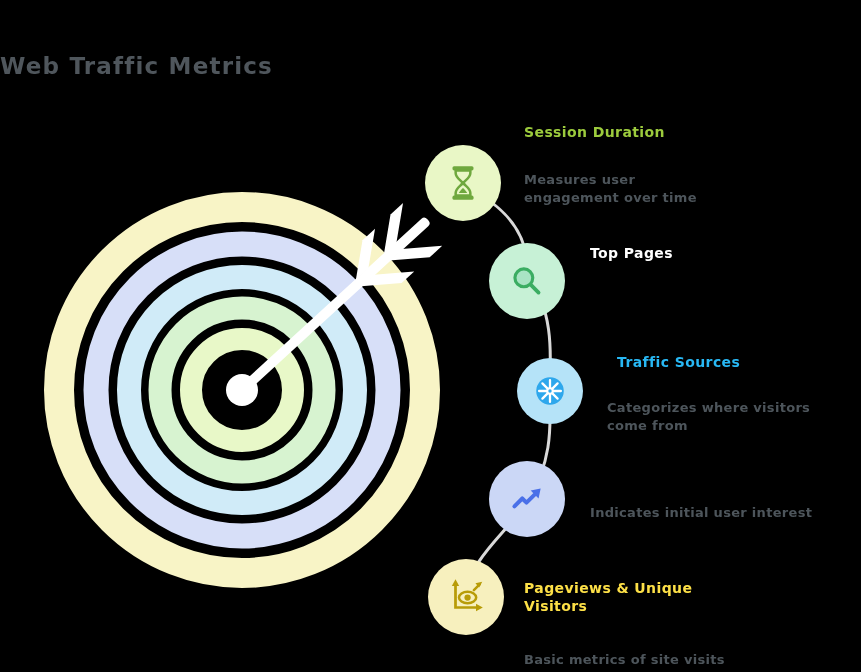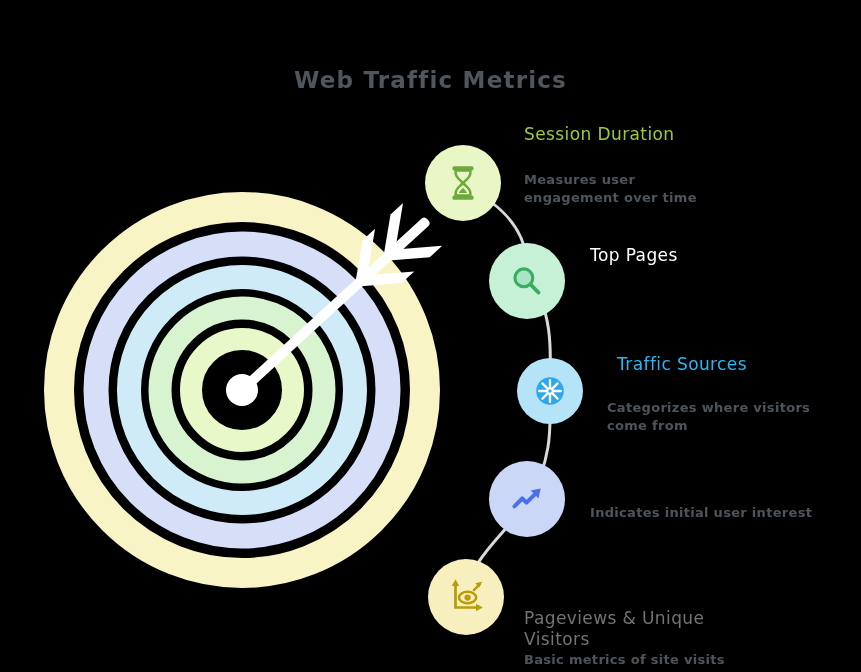--- a/index.html
+++ b/index.html
@@ -9,23 +9,22 @@
     position: relative;
     width: 861px;
     height: 672px;
     background: #000000;
     overflow: hidden;
   }
   .layer { position: absolute; left: 0; top: 0; }
 
   .title {
     position: absolute;
-    top: 67px; left: 0;
+    top: 53px; left: 0;
     width: 861px;
-    text-align: center;
     font-size: 23px;
     font-weight: 700;
     letter-spacing: 1.2px;
     color: #4f565c;
   }
 
   .bubble {
     position: absolute;
     border-radius: 50%;
     display: flex;
@@ -33,30 +32,30 @@
     justify-content: center;
   }
   .b1 { left: 425px; top: 145px; width: 76px; height: 76px; background: #e9f7c6; }
   .b2 { left: 489px; top: 243px; width: 76px; height: 76px; background: #c7f1d6; }
   .b3 { left: 517px; top: 358px; width: 66px; height: 66px; background: #b5e3f8; }
   .b4 { left: 489px; top: 461px; width: 76px; height: 76px; background: #cbd7f6; }
   .b5 { left: 428px; top: 559px; width: 76px; height: 76px; background: #f7f0be; }
 
   .label {
     position: absolute;
-    font-weight: 400;
-    font-size: 17px;
+    font-weight: 700;
+    font-size: 14px;
     letter-spacing: 0.4px;
     line-height: 1.25;
   }
   .l1 { left: 524px; top: 124px; color: #9ccb3d; }
   .l2 { left: 590px; top: 245px; color: #ffffff; }
   .l3 { left: 617px; top: 354px; color: #28b8f4; }
   .l4 { left: 590px; top: 472px; color: #4a6fe4; }
-  .l5 { left: 524px; top: 580px; width: 215px; color: #737373; margin-top: 28px; }
+  .l5 { left: 524px; top: 580px; width: 215px; color: #fde047; }
 
   .desc {
     position: absolute;
     font-weight: 700;
     font-size: 13px;
     letter-spacing: 0.3px;
     color: #4d555b;
     line-height: 1.4;
     margin-top: 12px;
   }

